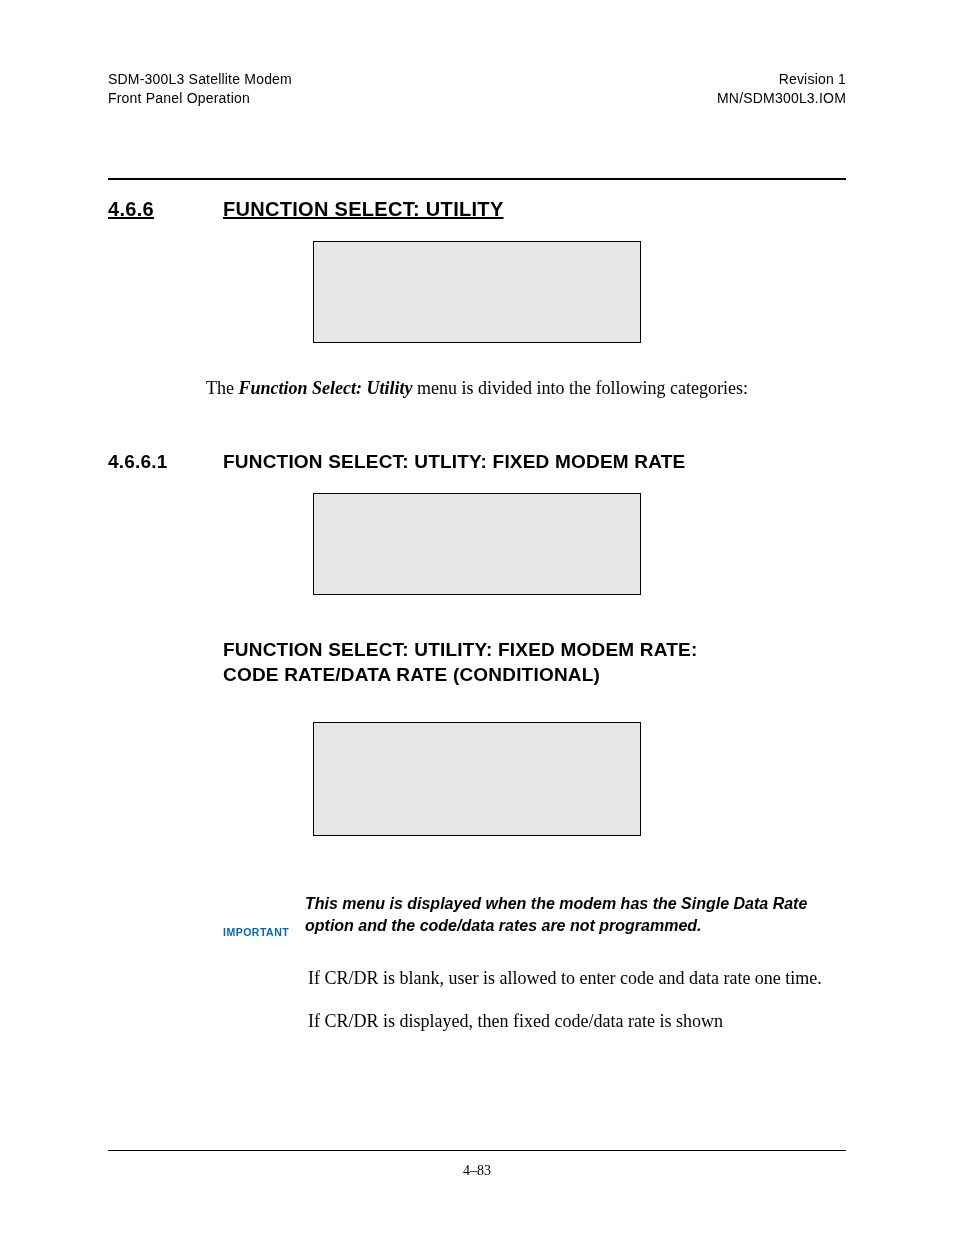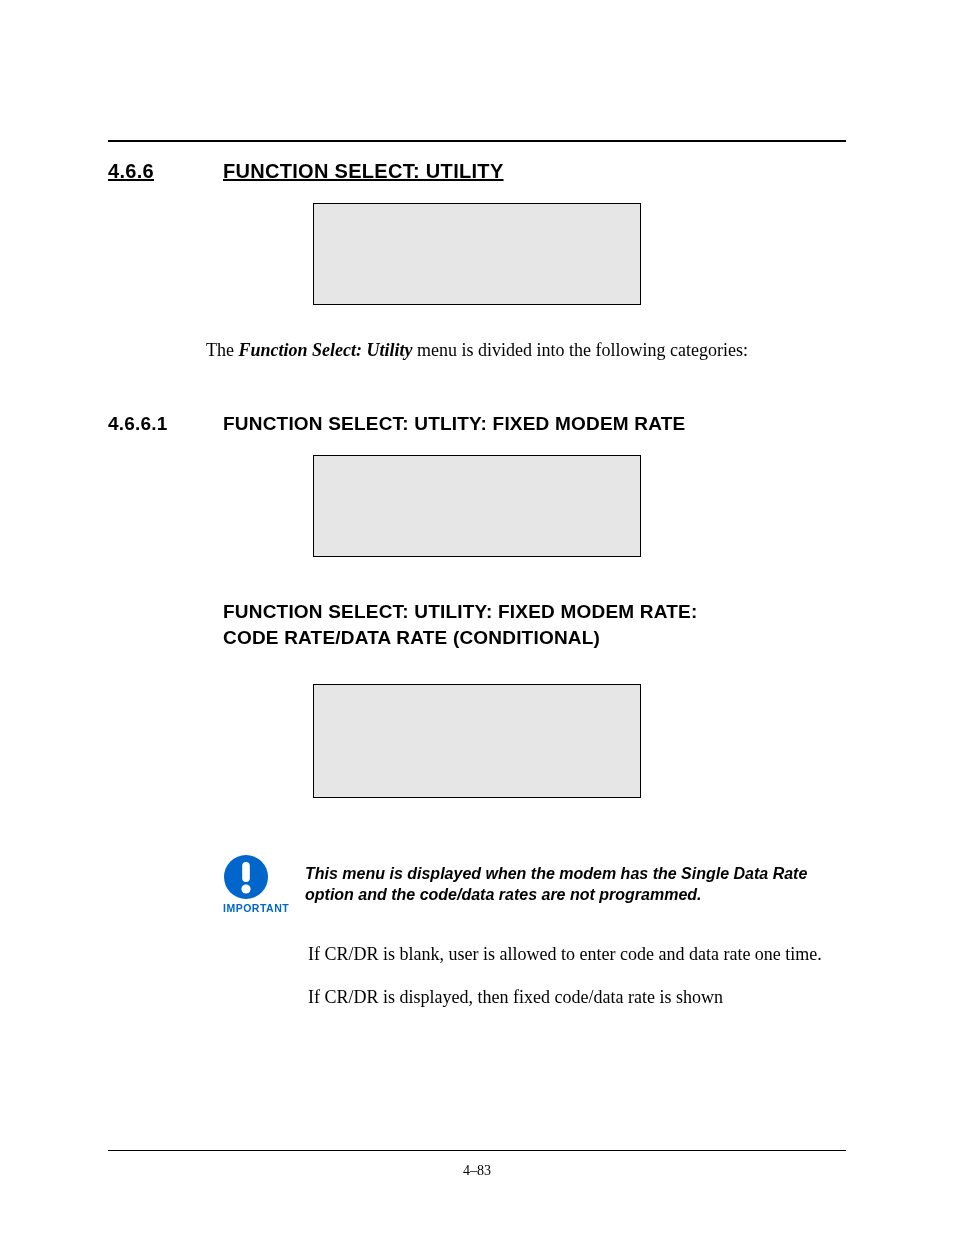--- a/index.html
+++ b/index.html
@@ -14,33 +14,43 @@
   .h2-title { font-size: 20px; letter-spacing: 0.3px; }
   .panel { width: 328px; height: 102px; background: #e6e6e6; border: 1px solid #000; margin: 20px auto 0 auto; }
   .panel.tall { height: 114px; }
   .intro { text-align: center; font-size: 18px; margin-top: 35px; }
   .intro .em { font-style: italic; font-weight: 700; }
   .h3-row { display: flex; align-items: baseline; font-family: Arial, Helvetica, sans-serif; font-weight: 700; margin-top: 52px; }
   .h3-num { width: 115px; font-size: 19px; letter-spacing: 0.2px; }
   .h3-title { font-size: 19px; letter-spacing: 0.2px; }
   .h4-block { font-family: Arial, Helvetica, sans-serif; font-weight: 700; font-size: 19px; line-height: 1.35; margin-top: 42px; margin-left: 115px; letter-spacing: 0.2px; }
   .note-row { display: flex; align-items: center; margin-top: 56px; margin-left: 115px; gap: 22px; }
-  .note-icon { display: flex; flex-direction: column; align-items: flex-start; width: 60px; }
+  .note-icon { display: flex; align-items: flex-end; width: 60px; }
   .note-icon svg { display: block; }
   .important-label { color: #0066cc; font-family: Arial, Helvetica, sans-serif; font-weight: 700; font-size: 10.5px; letter-spacing: 0.5px; margin-top: 2px; }
   .note-text { font-family: Arial, Helvetica, sans-serif; font-weight: 700; font-style: italic; font-size: 16px; line-height: 1.35; max-width: 520px; }
   .body-text { margin-left: 200px; font-size: 18px; margin-top: 30px; max-width: 560px; }
   .body-text.second { margin-top: 22px; }
   .footer-rule { position: absolute; left: 108px; right: 108px; bottom: 84px; border: 0; border-top: 1px solid #000; }
   .page-number { position: absolute; left: 0; right: 0; bottom: 56px; text-align: center; font-size: 14px; }
 </style>
 </head>
 <body>
 
 <div class="page">
+  <div class="running-head">
+    <div class="rh-left">
+      <span>SDM-300L3 Satellite Modem</span>
+      <span>Front Panel Operation</span>
+    </div>
+    <div class="rh-right">
+      <span>Revision 1</span>
+      <span>MN/SDM300L3.IOM</span>
+    </div>
+  </div>
 
   <hr class="rule-top">
 
   <div class="h2-row">
     <span class="h2-num">4.6.6</span>
     <span class="h2-title">FUNCTION SELECT: UTILITY</span>
   </div>
 
   <div class="panel"></div>
 

